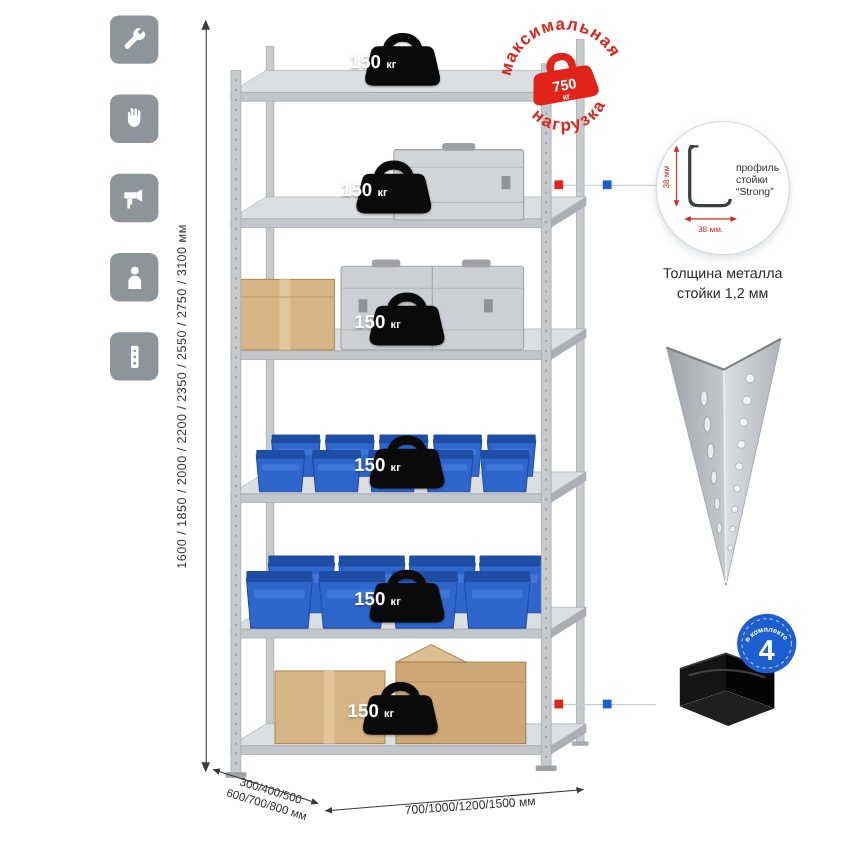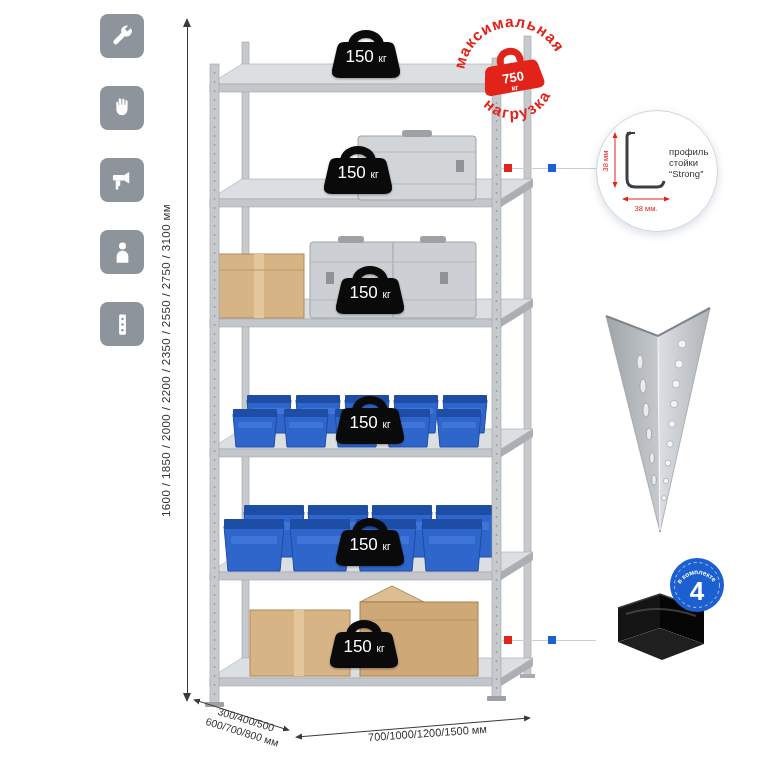--- a/index.html
+++ b/index.html
@@ -21,22 +21,22 @@
   .vdim-label{position:absolute;left:157px;top:20px;height:680px;width:18px;
       writing-mode:vertical-rl;transform:rotate(180deg);
       display:flex;align-items:center;justify-content:center;
       font-size:11.5px;letter-spacing:.4px;color:#333;white-space:nowrap;}
 
   .rack{position:absolute;left:188px;top:12px;width:350px;height:700px;}
 
   
   .weight{position:absolute;width:96px;height:58px;filter:drop-shadow(0 1px 1px rgba(0,0,0,.35));}
   .weight svg{position:absolute;left:0;top:0;width:100%;height:100%;}
-  .weight-label{position:absolute;left:0;right:0;top:26px;text-align:center;color:#fff;
-      font-weight:400;font-size:17px;line-height:1;}
+  .weight-label{position:absolute;left:0;right:0;top:26px;color:#fff;
+      font-weight:700;font-size:17px;line-height:1;}
   .weight-label .unit{font-size:10px;}
 
   
   .stamp{position:absolute;left:446px;top:5px;width:132px;height:132px;transform:rotate(-10deg);}
   .stamp .arc{font-weight:700;fill:#e2231a;}
 
   
   .profile-circle{position:absolute;left:596px;top:110px;width:120px;height:120px;border-radius:50%;
       background:#fff;border:1px solid #cfd8e2;box-shadow:0 3px 8px rgba(60,80,100,.18);}
   .profile-circle svg{width:100%;height:100%;}
@@ -298,20 +298,24 @@
       <polygon points="18,77 15.5,71 20.5,71" fill="#e2231a"></polygon>
       <text x="11" y="50" font-size="7.5" fill="#e2231a" text-anchor="middle" transform="rotate(-90 11 50)">38 мм</text>
       <line x1="28" y1="88" x2="70" y2="88" stroke="#e2231a" stroke-width="1"></line>
       <polygon points="25,88 31,85.5 31,90.5" fill="#e2231a"></polygon>
       <polygon points="73,88 67,85.5 67,90.5" fill="#e2231a"></polygon>
       <text x="49" y="100" font-size="7.5" fill="#e2231a" text-anchor="middle">38 мм.</text>
       <text x="72" y="44" font-size="9.5" fill="#333">профиль</text>
       <text x="72" y="55" font-size="9.5" fill="#333">стойки</text>
       <text x="72" y="66" font-size="9.5" fill="#333">“Strong”</text>
     </svg>
+  </div>
+  <div class="caption" id="profile-caption">
+    <span>Толщина металла</span><br>
+    <span>стойки 1,2 мм</span>
   </div>
 
   <svg class="corner-post" viewBox="0 0 115 240">
     <defs>
       <linearGradient id="gL" x1="0" y1="0" x2="1" y2="0">
           <stop offset="0" stop-color="#9fa4a9"></stop>
           <stop offset="1" stop-color="#c6cacd"></stop>
         </linearGradient>
       <linearGradient id="gR" x1="0" y1="0" x2="1" y2="0">
           <stop offset="0" stop-color="#dcdfe3"></stop>

